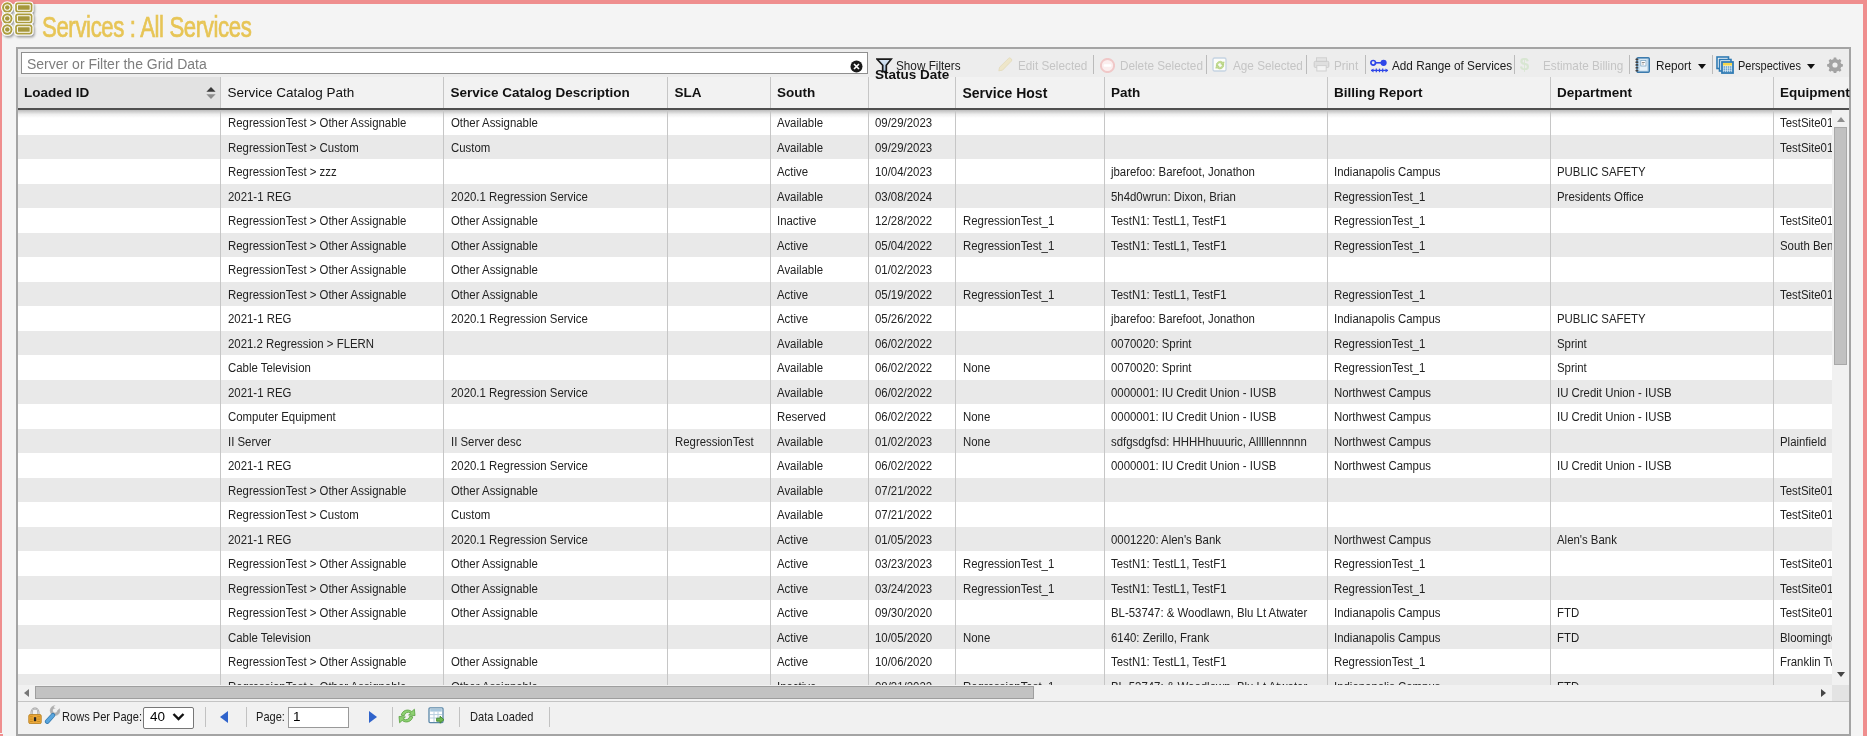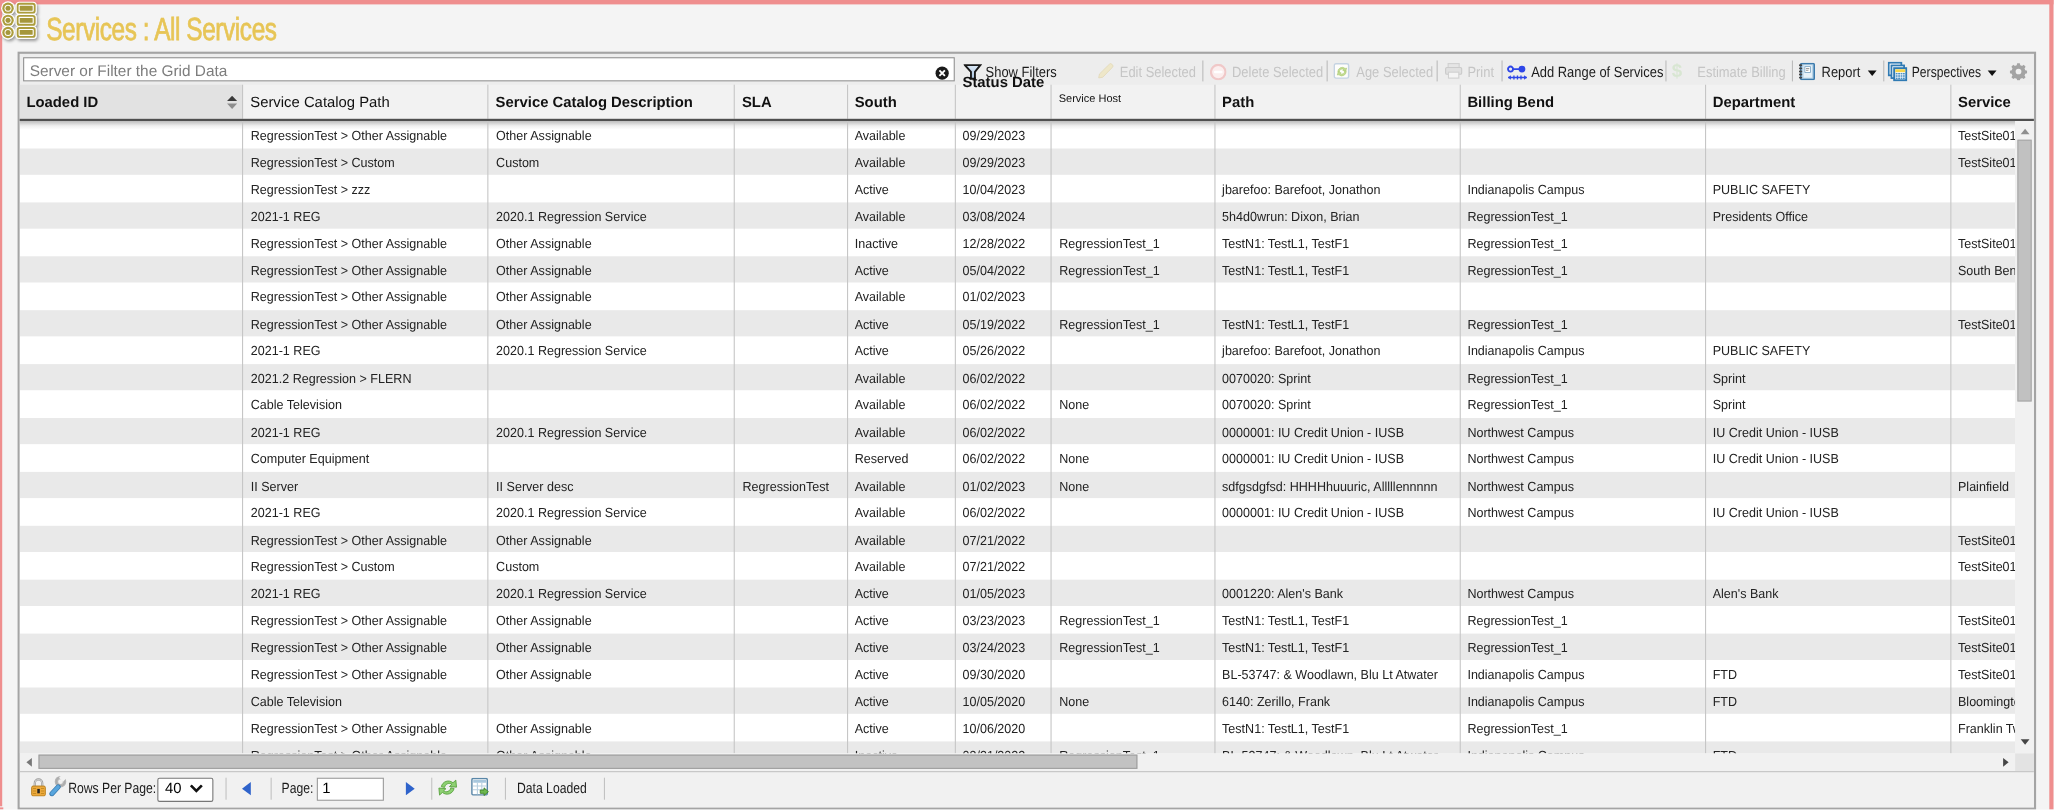--- a/index.html
+++ b/index.html
@@ -175,25 +175,25 @@
 <div class="abs" style="left:1326.5px;top:77px;width:1px;height:31px;background:#c6c6c6;"></div>
 <div class="abs" style="left:1549.5px;top:77px;width:1px;height:31px;background:#c6c6c6;"></div>
 <div class="abs" style="left:1772.5px;top:77px;width:1px;height:31px;background:#c6c6c6;"></div>
 <div class="abs" style="left:18px;top:108px;width:1831px;height:2px;background:#4f4f4f;"></div>
 <div class="txt" style="left:24px;top:85px;font-size:13.5px;font-weight:bold;color:#111;">Loaded ID</div>
 <div class="txt" style="left:227.5px;top:85px;font-size:13.5px;font-weight:normal;color:#111;">Service Catalog Path</div>
 <div class="txt" style="left:450.5px;top:85px;font-size:13.5px;font-weight:bold;color:#111;">Service Catalog Description</div>
 <div class="txt" style="left:674.5px;top:85px;font-size:13.5px;font-weight:bold;color:#111;">SLA</div>
 <div class="txt" style="left:777.0px;top:85px;font-size:13.5px;font-weight:bold;color:#111;">South</div>
 <div class="txt" style="left:875.0px;top:67px;font-size:13.5px;font-weight:bold;color:#111;text-align:right;">Status Date</div>
-<div class="txt" style="left:962.5px;top:85px;font-size:10px;font-weight:normal;color:#111;">Service Host</div>
+<div class="txt" style="left:962.5px;top:85px;font-size:14px;font-weight:bold;color:#111;">Service Host</div>
 <div class="txt" style="left:1111.0px;top:85px;font-size:13.5px;font-weight:bold;color:#111;">Path</div>
-<div class="txt" style="left:1334.0px;top:85px;font-size:13.5px;font-weight:bold;color:#111;">Billing Bend</div>
+<div class="txt" style="left:1334.0px;top:85px;font-size:13.5px;font-weight:bold;color:#111;">Billing Report</div>
 <div class="txt" style="left:1557.0px;top:85px;font-size:13.5px;font-weight:bold;color:#111;">Department</div>
-<div class="txt" style="left:1780.0px;top:85px;font-size:13.5px;font-weight:bold;color:#111;">Service</div>
+<div class="txt" style="left:1780.0px;top:85px;font-size:13.5px;font-weight:bold;color:#111;">Equipment</div>
 <svg class="abs" style="left:206px;top:87px" width="10" height="12" viewBox="0 0 10 12">
 <path d="M5 0 L9.6 4.8 H0.4 Z" fill="#3a3a3a"></path>
     <path d="M5 12 L0.4 7.2 H9.6 Z" fill="#8d8d8d"></path>
   </svg>
 <div class="abs" style="left:18px;top:110px;width:1814px;height:574.5px;background:#ffffff;overflow:hidden;">
 <div class="abs" style="left:0;top:0.0px;width:1814px;height:24.5px;background:#ffffff;">
 <span class="txt cx95" style="left:209.5px;top:6px;font-size:12px;color:#222;">RegressionTest &gt; Other Assignable</span>
 <span class="txt cx95" style="left:432.5px;top:6px;font-size:12px;color:#222;">Other Assignable</span>
 <span class="txt cx95" style="left:759.0px;top:6px;font-size:12px;color:#222;">Available</span>
 <span class="txt cx95" style="left:857.0px;top:6px;font-size:12px;color:#222;">09/29/2023</span>

